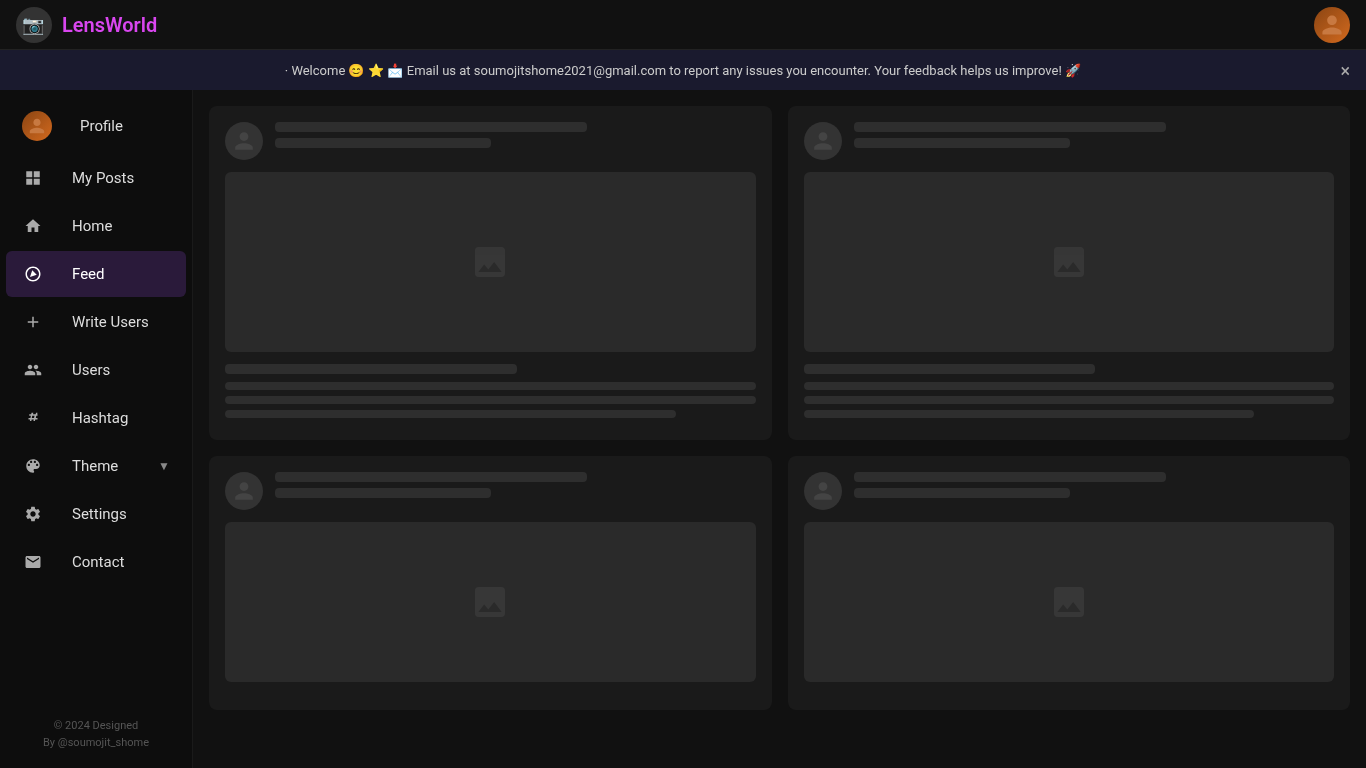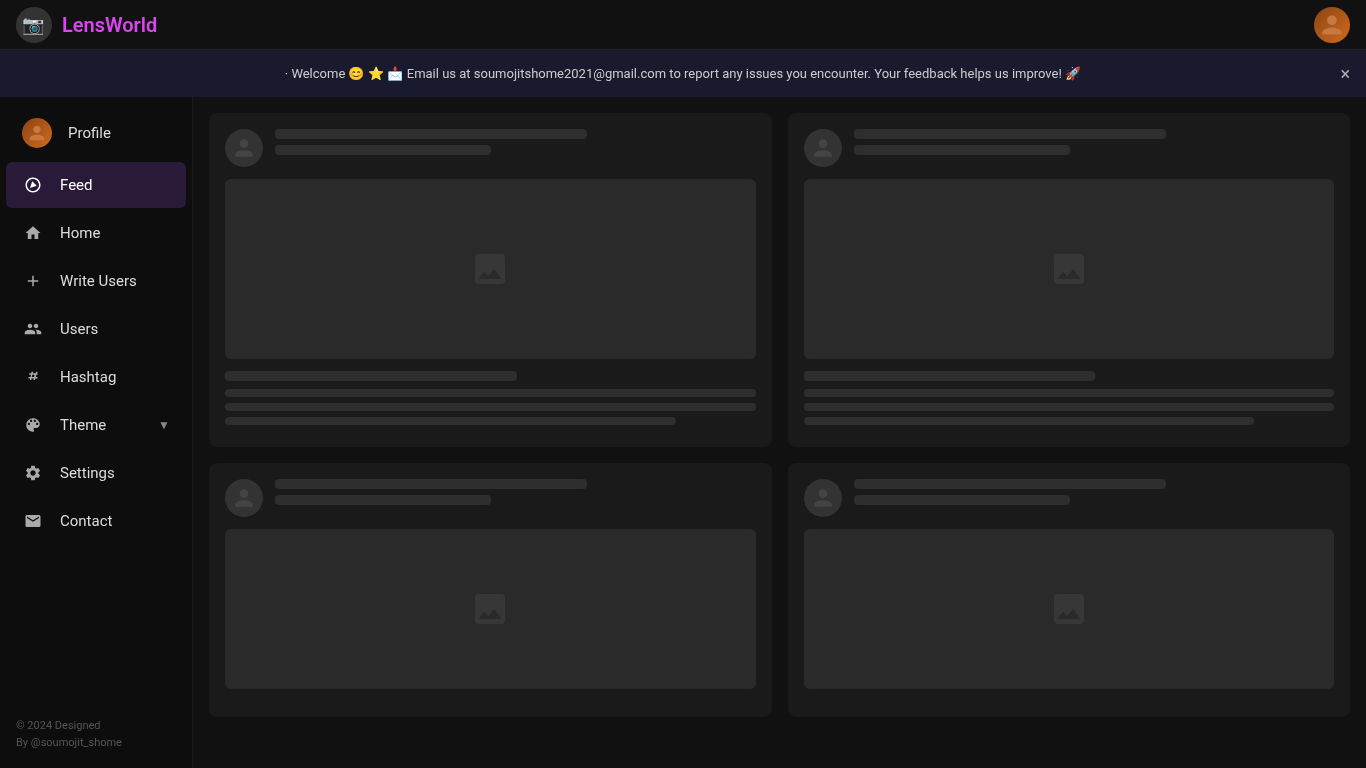--- a/index.html
+++ b/index.html
@@ -52,21 +52,21 @@
       background: linear-gradient(135deg, #8b4513, #d2691e);
       overflow: hidden;
       display: flex;
       align-items: center;
       justify-content: center;
     }
 
     
     .notification-banner {
       background: #1a1a2e;
-      height: 47px;
+      height: 40px;
       display: flex;
       align-items: center;
       justify-content: center;
       font-size: 13px;
       color: #ccc;
       flex-shrink: 0;
       position: relative;
       padding: 0 40px;
     }
     .notification-banner-close {
@@ -91,21 +91,21 @@
       flex-shrink: 0;
       display: flex;
       flex-direction: column;
       padding-top: 8px;
       border-right: 1px solid #1a1a1a;
       overflow-y: auto;
     }
     .sidebar-item {
       display: flex;
       align-items: center;
-      gap: 16px;
+      gap: 28px;
       padding: 12px 16px;
       cursor: pointer;
       border-radius: 6px;
       margin: 1px 6px;
       font-size: 15px;
       color: #ddd;
       transition: background 0.2s;
     }
     .sidebar-item.active {
       background: #2a1a3a;
@@ -140,20 +140,21 @@
       overflow: hidden;
       flex-shrink: 0;
     }
 
     .sidebar-footer {
       margin-top: auto;
       padding: 16px;
       font-size: 11px;
       color: #555;
       line-height: 1.6;
+      text-align: center;
     }
 
     
     .content {
       flex: 1;
       background: #111;
       overflow-y: auto;
       padding: 16px;
     }
 
@@ -272,37 +273,45 @@
 
     <div class="sidebar-item">
       <div class="sidebar-avatar">
         <svg width="18" height="18" viewBox="0 0 24 24" fill="#c87941">
           <path d="M12 12c2.7 0 4.8-2.1 4.8-4.8S14.7 2.4 12 2.4 7.2 4.5 7.2 7.2 9.3 12 12 12zm0 2.4c-3.2 0-9.6 1.6-9.6 4.8v2.4h19.2v-2.4c0-3.2-6.4-4.8-9.6-4.8z"></path>
         </svg>
       </div>
       <span class="sidebar-label">Profile</span>
     </div>
 
+    <div class="sidebar-item">
+      <div class="sidebar-icon">
+        <svg width="18" height="18" viewBox="0 0 24 24" fill="#aaa">
+          <path d="M3 3h8v8H3V3zm10 0h8v8h-8V3zM3 13h8v8H3v-8zm10 0h8v8h-8v-8z"></path>
+        </svg>
+      </div>
+      <span class="sidebar-label">My Posts</span>
+    </div>
+
+    <div class="sidebar-item">
+      <div class="sidebar-icon">
+        <svg width="18" height="18" viewBox="0 0 24 24" fill="#aaa">
+          <path d="M10 20v-6h4v6h5v-8h3L12 3 2 12h3v8z"></path>
+        </svg>
+      </div>
+      <span class="sidebar-label">Home</span>
+    </div>
 
     <div class="sidebar-item active">
       <div class="sidebar-icon">
           <svg width="18" height="18" viewBox="0 0 24 24" fill="#fff">
     <path d="M12 2C6.48 2 2 6.48 2 12s4.48 10 10 10 10-4.48 10-10S17.52 2 12 2zm0 18c-4.41 0-8-3.59-8-8s3.59-8 8-8 8 3.59 8 8-3.59 8-8 8zm-1-13l-3 9 9-3-6-6z"></path>
   </svg>
         </div>
       <span class="sidebar-label">Feed</span>
-    </div>
-
-    <div class="sidebar-item">
-      <div class="sidebar-icon">
-        <svg width="18" height="18" viewBox="0 0 24 24" fill="#aaa">
-          <path d="M10 20v-6h4v6h5v-8h3L12 3 2 12h3v8z"></path>
-        </svg>
-      </div>
-      <span class="sidebar-label">Home</span>
     </div>
 
     <div class="sidebar-item">
       <div class="sidebar-icon">
         <svg width="18" height="18" viewBox="0 0 24 24" fill="#aaa">
           <path d="M19 13h-6v6h-2v-6H5v-2h6V5h2v6h6v2z"></path>
         </svg>
       </div>
       <span class="sidebar-label">Write Users</span>
     </div>

